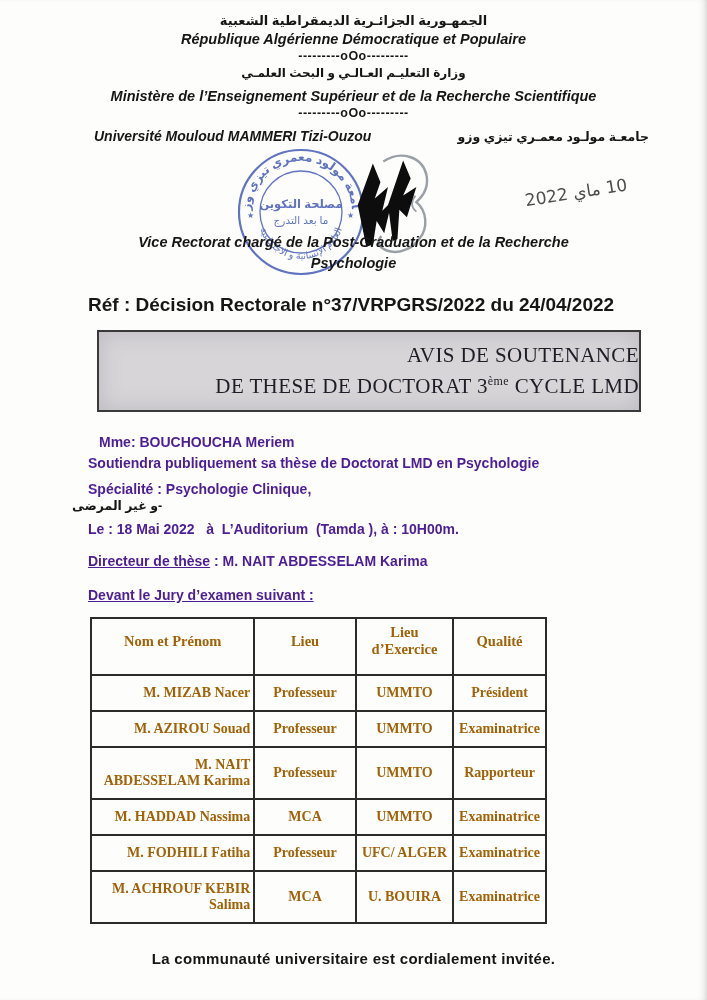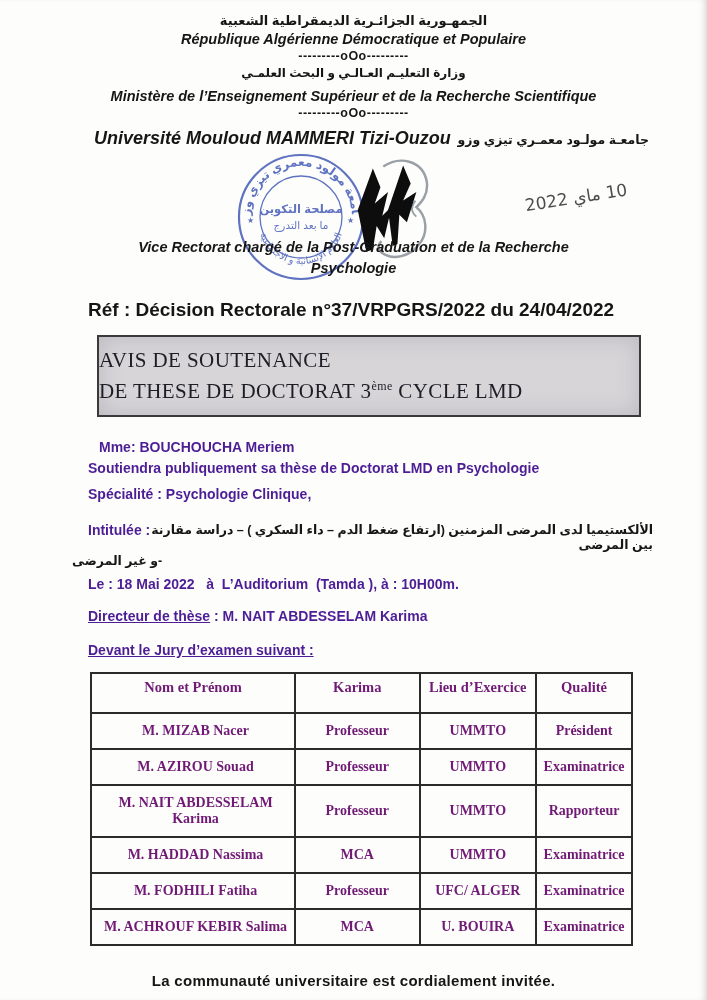--- a/index.html
+++ b/index.html
@@ -12,67 +12,67 @@
   .center { text-align:center; }
   .bi { font-weight:bold; font-style:italic; }
 
   .hdr-ar1   { padding-top:13px; font-size:13px; font-weight:bold; }
   .hdr-fr1   { font-size:14.5px; margin-top:3px; }
   .divider   { font-size:12.5px; font-weight:bold; letter-spacing:.5px; margin-top:2px; }
   .hdr-ar2   { font-size:12px; font-weight:bold; margin-top:3px; }
   .hdr-fr2   { font-size:14.5px; margin-top:8px; }
 
   .univ-row  { display:flex; justify-content:space-between; margin:8px 58px 0 94px; align-items:baseline; }
-  .univ-fr   { font-size:18px; }
+  .univ-fr   { font-size:14px; }
   .univ-ar   { font-size:12.5px; font-weight:bold; }
 
   .seal-area { position:relative; height:120px; }
   .stamp     { position:absolute; left:235px; top:2px; width:132px; height:132px; opacity:.82; }
   .logo      { position:absolute; left:336px; top:3px; width:104px; height:116px; }
   .handdate  {
     position:absolute; left:478px; top:42px; width:150px;
     direction:rtl; font-size:17px; color:#4d4d4d; letter-spacing:2px;
     transform:rotate(-9deg); font-family:"DejaVu Sans",sans-serif;
   }
   .vice      { position:absolute; left:0; right:0; top:88px; font-size:14.5px; line-height:1.45; z-index:2; }
 
   .ref-line  { margin:30px 0 0 88px; font-size:19px; font-weight:bold; }
 
   .notice-box {
     margin:14px 0 0 97px; width:540px; height:78px;
     border:2px solid #3a3a3a; background:#d7d5d8;
     box-shadow: inset 0 0 22px rgba(118,112,128,.28);
     display:flex; flex-direction:column; justify-content:center;
     font-family:"Liberation Serif","DejaVu Serif",serif;
-    font-size:21px; color:#1d1d26; letter-spacing:.4px; text-align:left; line-height:1.5;
+    font-size:21px; color:#1d1d26; letter-spacing:.4px; text-align:right; line-height:1.5;
   }
   .notice-box sup { font-size:12px; }
 
   .body-text { font-size:14px; font-weight:bold; color:#4c1d95; }
   .mme       { margin:22px 0 0 99px; }
   .announce  { margin:5px 0 0 88px; }
   .specialty { margin:10px 0 0 88px; }
 
   .title-row { display:flex; margin:20px 40px 0 88px; }
   .title-label { white-space:nowrap; }
   .title-ar  { flex:1; direction:rtl; text-align:right; font-size:12.5px; font-weight:bold; margin-right:0; padding-right:14px; }
   .title-ar2 { margin:1px 0 0 72px; font-size:12.5px; font-weight:bold; }
   .schedule  { margin:8px 0 0 88px; white-space:pre-wrap; }
   .director  { margin:16px 0 0 88px; }
   .underline { text-decoration:underline; }
   .jury-head { margin:18px 0 0 88px; text-decoration:underline; }
 
   table.jury {
-    margin:14px 0 0 90px; width:543px; border-collapse:collapse;
-    font-family:"Liberation Serif","DejaVu Serif",serif; font-weight:bold; font-size:14px; color:#701a75;
+    margin:14px 0 0 90px; width:457px; border-collapse:collapse;
+    font-family:"Liberation Serif","DejaVu Serif",serif; font-weight:bold; font-size:14px; color:#a16207;
   }
   table.jury th, table.jury td { border:2px solid #2b2b2b; }
   table.jury th { padding:5px 2px 16px 2px; font-size:14.5px; }
   table.jury td { padding:9px 3px; text-align:center; }
-  table.jury td.name { text-align:center; padding-left:8px; }
+  table.jury td.name { text-align:right; padding-left:8px; }
   col.c1{width:205px} col.c2{width:125px} col.c3{width:117px} col.c4{width:96px}
 
   .footer { margin-top:26px; text-align:center; font-size:15px; font-weight:bold; letter-spacing:.3px; }
 </style>
 </head>
 <body>
 
 <div class="page">
 
   <div class="center hdr-ar1">الجمهـورية الجزائـرية الديمقراطية الشعبية</div>
@@ -127,45 +127,41 @@
 
   <div class="notice-box">
     <div>AVIS DE SOUTENANCE</div>
     <div><span>DE THESE DE DOCTORAT 3</span><sup>ème</sup><span> CYCLE LMD</span></div>
   </div>
 
   <div class="body-text mme">Mme: BOUCHOUCHA Meriem</div>
   <div class="body-text announce">Soutiendra publiquement sa thèse de Doctorat LMD en Psychologie</div>
   <div class="body-text specialty">Spécialité : Psychologie Clinique,</div>
 
-  <div class="title-row">
-    <span class="body-text title-label">Intitulée :</span>
-    <span class="title-ar">الألكستيميا لدى المرضى المزمنين (ارتفاع ضغط الدم – داء السكري ) – دراسة مقارنة بين المرضى</span>
-  </div>
   <div class="title-ar2">و غير المرضى-</div>
 
   <div class="body-text schedule">Le : 18 Mai 2022   à  L’Auditorium  (Tamda ), à : 10H00m.</div>
 
   <div class="body-text director">
     <span class="underline">Directeur de thèse</span><span> : M. NAIT ABDESSELAM Karima</span>
   </div>
 
   <div class="body-text jury-head">Devant le Jury d’examen suivant :</div>
 
   <table class="jury">
     <colgroup>
         <col class="c1">
         <col class="c2">
         <col class="c3">
         <col class="c4">
       </colgroup>
     <thead>
       <tr>
         <th>Nom et Prénom</th>
-        <th>Karima</th>
+        <th>Lieu</th>
         <th>Lieu d’Exercice</th>
         <th>Qualité</th>
       </tr>
     </thead>
     <tbody>
       <tr>
         <td class="name">M. MIZAB Nacer</td>
         <td>Professeur</td>
         <td>UMMTO</td>
         <td>Président</td>

